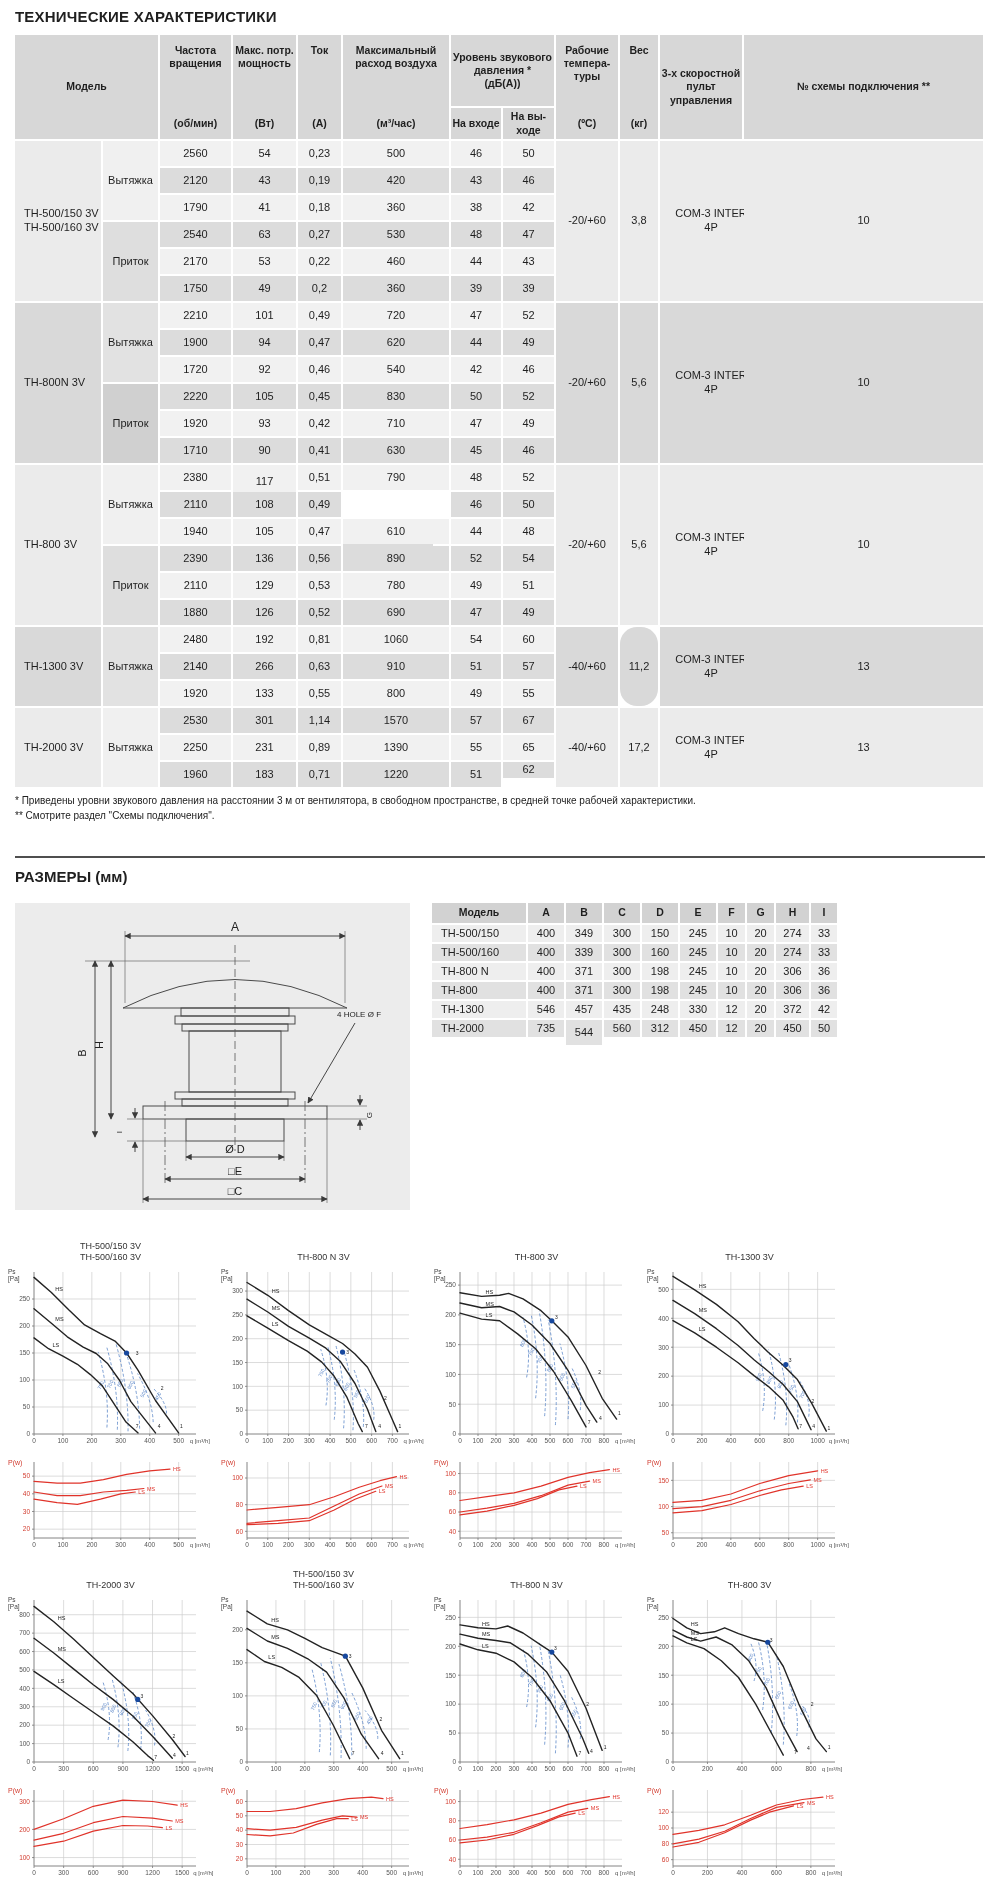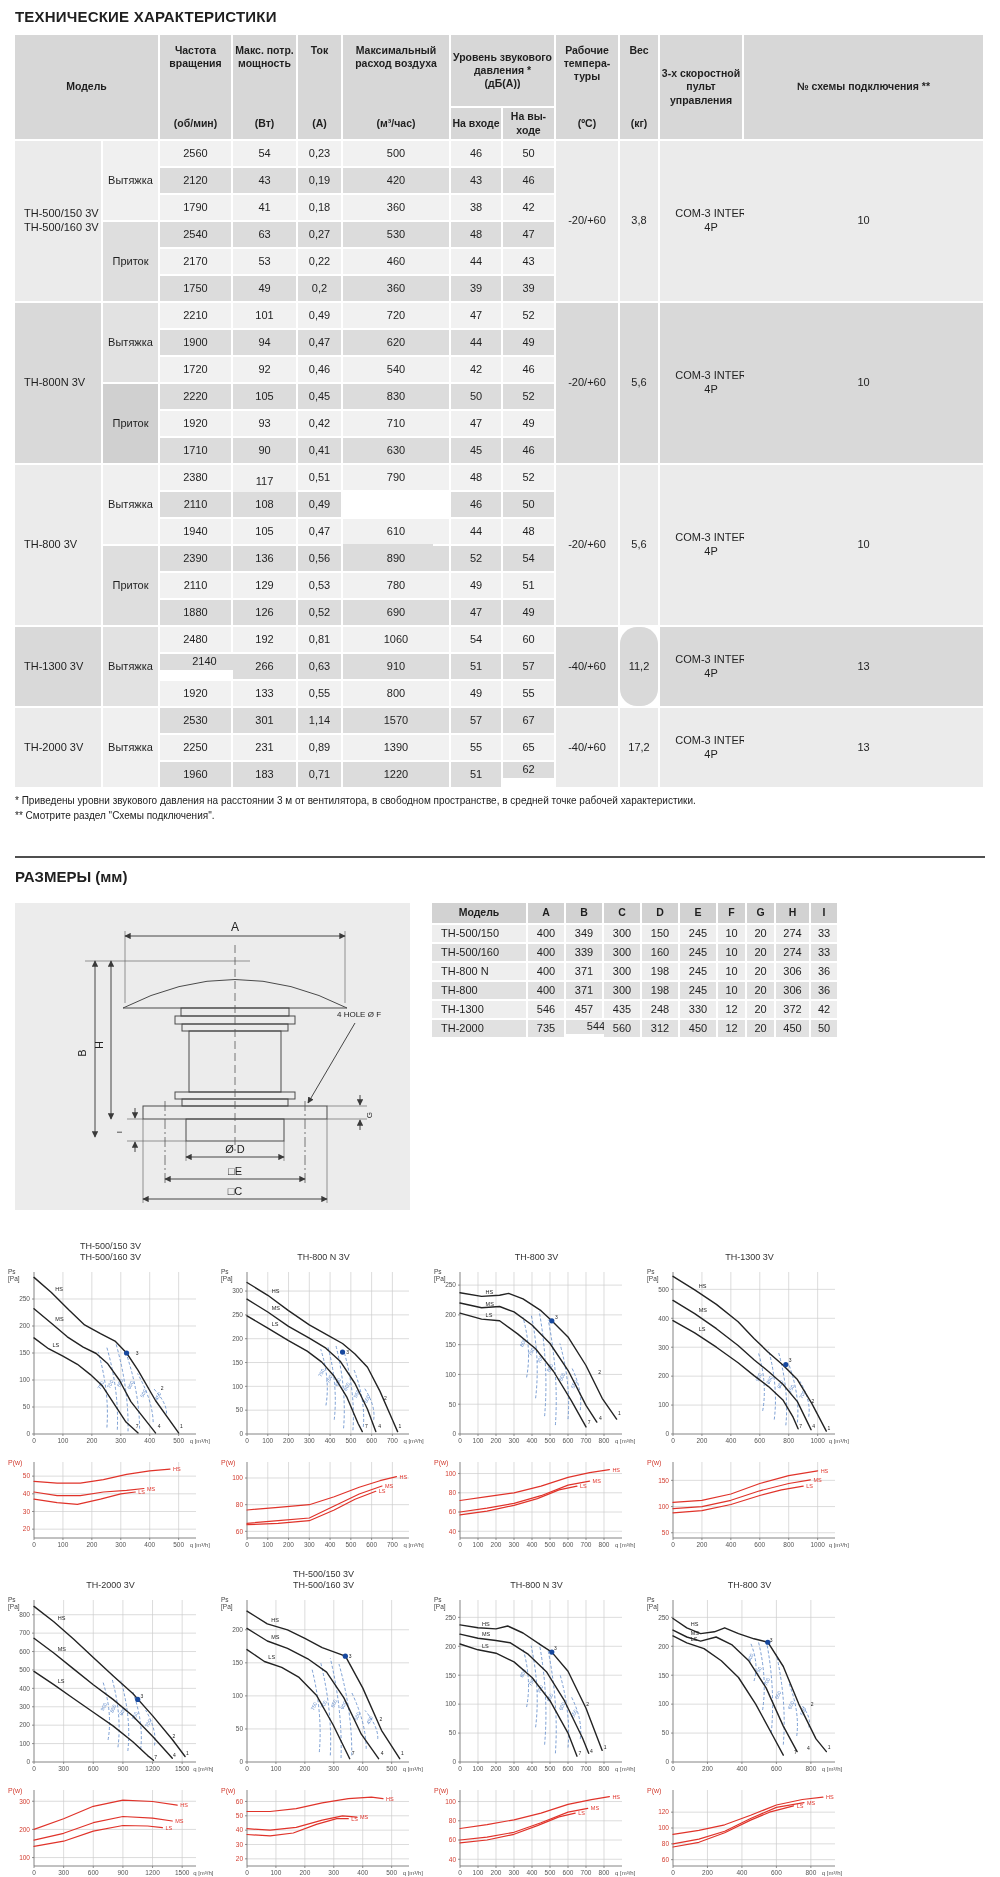--- a/index.html
+++ b/index.html
@@ -204,21 +204,21 @@
       <div class="cell" style="left: 605px; top: 592px; width: 38px; height: 79px; background: rgb(217, 217, 217); border-radius: 17px;">11,2</div>
       <div class="cell" style="left: 645px; top: 592px; width: 82px; height: 79px; background: rgb(217, 217, 217); padding: 0px 10px;">COM-3 INTER 4P</div>
       <div class="cell" style="left: 729px; top: 592px; width: 239px; height: 79px; background: rgb(217, 217, 217);">13</div>
       <div class="cell" style="left: 88px; top: 592px; width: 55px; height: 79px; background: rgb(226, 226, 226);">Вытяжка</div>
       <div class="cell" style="left: 145px; top: 592px; width: 71px; height: 25px; background: rgb(241, 241, 241);">2480</div>
       <div class="cell" style="left: 218px; top: 592px; width: 63px; height: 25px; background: rgb(241, 241, 241);">192</div>
       <div class="cell" style="left: 283px; top: 592px; width: 43px; height: 25px; background: rgb(241, 241, 241);">0,81</div>
       <div class="cell" style="left: 328px; top: 592px; width: 106px; height: 25px; background: rgb(241, 241, 241);">1060</div>
       <div class="cell" style="left: 436px; top: 592px; width: 50px; height: 25px; background: rgb(241, 241, 241);">54</div>
       <div class="cell" style="left: 488px; top: 592px; width: 51px; height: 25px; background: rgb(241, 241, 241);">60</div>
-      <div class="cell" style="left: 145px; top: 619px; width: 71px; height: 16px; background: rgb(220, 220, 220); padding-left: 9px;">2140</div>
+      <div class="cell" style="left: 145px; top: 619px; width: 71px; height: 25px; background: rgb(220, 220, 220);">2140</div>
       <div class="cell" style="left: 218px; top: 619px; width: 63px; height: 25px; background: rgb(220, 220, 220);">266</div>
       <div class="cell" style="left: 283px; top: 619px; width: 43px; height: 25px; background: rgb(220, 220, 220);">0,63</div>
       <div class="cell" style="left: 328px; top: 619px; width: 106px; height: 25px; background: rgb(220, 220, 220);">910</div>
       <div class="cell" style="left: 436px; top: 619px; width: 50px; height: 25px; background: rgb(220, 220, 220);">51</div>
       <div class="cell" style="left: 488px; top: 619px; width: 51px; height: 25px; background: rgb(220, 220, 220);">57</div>
       <div class="cell" style="left: 145px; top: 646px; width: 71px; height: 25px; background: rgb(241, 241, 241);">1920</div>
       <div class="cell" style="left: 218px; top: 646px; width: 63px; height: 25px; background: rgb(241, 241, 241);">133</div>
       <div class="cell" style="left: 283px; top: 646px; width: 43px; height: 25px; background: rgb(241, 241, 241);">0,55</div>
       <div class="cell" style="left: 328px; top: 646px; width: 106px; height: 25px; background: rgb(241, 241, 241);">800</div>
       <div class="cell" style="left: 436px; top: 646px; width: 50px; height: 25px; background: rgb(241, 241, 241);">49</div>
@@ -380,21 +380,21 @@
         <div class="cell" style="left: 134px; top: 98px; width: 36px; height: 17px; background: rgb(238, 238, 238);">457</div>
         <div class="cell" style="left: 172px; top: 98px; width: 36px; height: 17px; background: rgb(238, 238, 238);">435</div>
         <div class="cell" style="left: 210px; top: 98px; width: 36px; height: 17px; background: rgb(238, 238, 238);">248</div>
         <div class="cell" style="left: 248px; top: 98px; width: 36px; height: 17px; background: rgb(238, 238, 238);">330</div>
         <div class="cell" style="left: 286px; top: 98px; width: 27px; height: 17px; background: rgb(238, 238, 238);">12</div>
         <div class="cell" style="left: 315px; top: 98px; width: 27px; height: 17px; background: rgb(238, 238, 238);">20</div>
         <div class="cell" style="left: 344px; top: 98px; width: 33px; height: 17px; background: rgb(238, 238, 238);">372</div>
         <div class="cell" style="left: 379px; top: 98px; width: 26px; height: 17px; background: rgb(238, 238, 238);">42</div>
         <div class="cell left" style="left: 0px; top: 117px; width: 94px; height: 17px; background: rgb(225, 225, 225);">TH-2000</div>
         <div class="cell" style="left: 96px; top: 117px; width: 36px; height: 17px; background: rgb(225, 225, 225);">735</div>
-        <div class="cell" style="left: 134px; top: 117px; width: 36px; height: 14px; background: rgb(225, 225, 225); padding-left: 12px;">544</div>
+        <div class="cell" style="left: 134px; top: 117px; width: 36px; height: 25px; background: rgb(225, 225, 225);">544</div>
         <div class="cell" style="left: 172px; top: 117px; width: 36px; height: 17px; background: rgb(225, 225, 225);">560</div>
         <div class="cell" style="left: 210px; top: 117px; width: 36px; height: 17px; background: rgb(225, 225, 225);">312</div>
         <div class="cell" style="left: 248px; top: 117px; width: 36px; height: 17px; background: rgb(225, 225, 225);">450</div>
         <div class="cell" style="left: 286px; top: 117px; width: 27px; height: 17px; background: rgb(225, 225, 225);">12</div>
         <div class="cell" style="left: 315px; top: 117px; width: 27px; height: 17px; background: rgb(225, 225, 225);">20</div>
         <div class="cell" style="left: 344px; top: 117px; width: 33px; height: 17px; background: rgb(225, 225, 225);">450</div>
         <div class="cell" style="left: 379px; top: 117px; width: 26px; height: 17px; background: rgb(225, 225, 225);">50</div>
       </div>
   </div>
 

